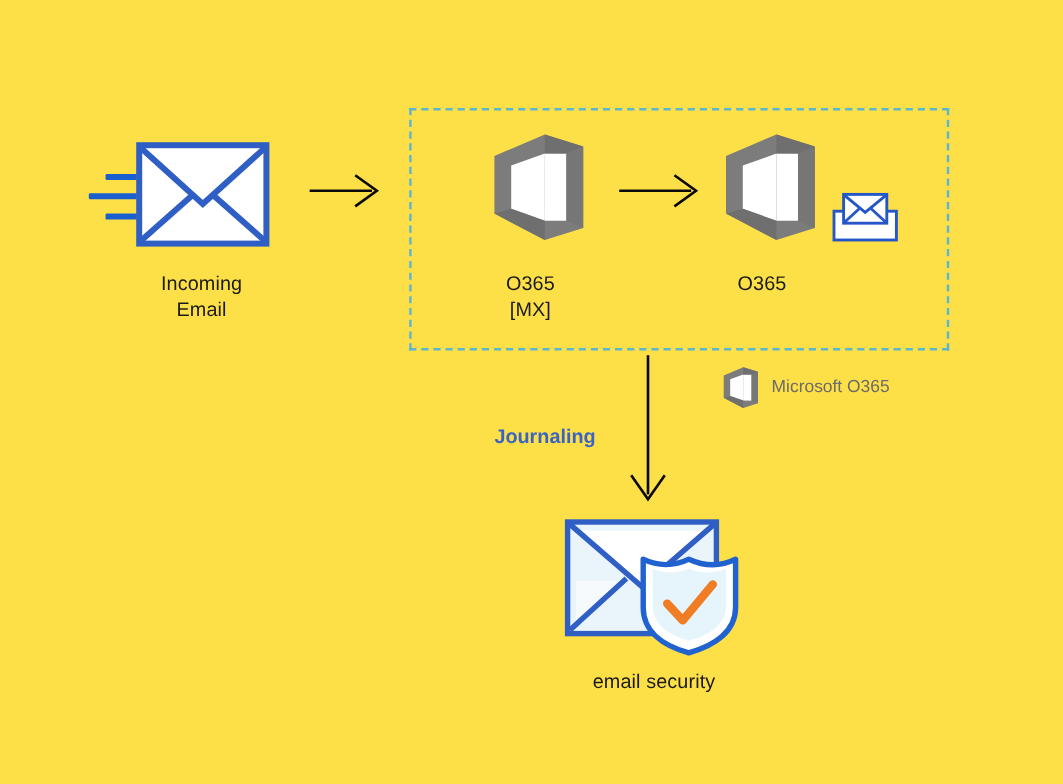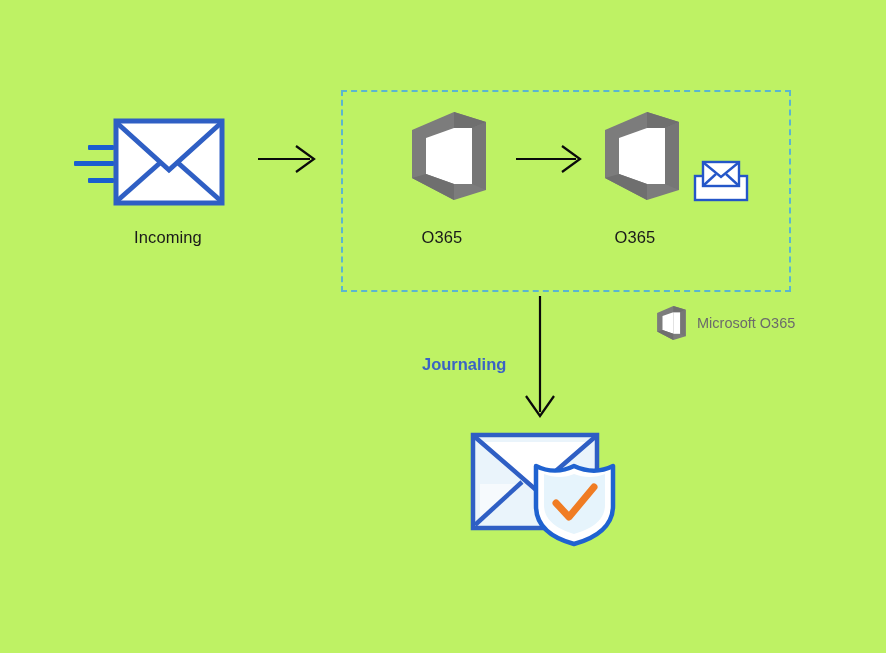--- a/index.html
+++ b/index.html
@@ -8,21 +8,21 @@
     background: #ffffff;
   }
   body {
     font-family: "Liberation Sans", sans-serif;
     color: #1a1a1a;
   }
   #diagram-canvas {
     position: relative;
     width: 886px;
     height: 653px;
-    background: #bef264;
+    background: #fde047;
     overflow: hidden;
   }
   .abs { position: absolute; }
 
   
   .dashed-box {
     left: 341px;
     top: 90px;
     width: 450px;
     height: 202px;
@@ -43,33 +43,33 @@
   }
   .caption-line { display: block; }
 
   .caption-incoming { left: 88px; top: 227px; width: 160px; }
   .caption-mx       { left: 362px; top: 227px; width: 160px; }
   .caption-inboxes  { left: 555px; top: 227px; width: 160px; }
   .caption-area1    { left: 465px; top: 558px; width: 160px; }
 
   
   .journaling-label {
-    left: 422px;
+    left: 412px;
     top: 355px;
     font-size: 16.5px;
     font-weight: bold;
     color: #3b63c4;
     font-family: "Liberation Sans", sans-serif;
     white-space: nowrap;
     text-align: center;
   }
 
   
   .legend-ms {
-    left: 654px;
+    left: 600px;
     top: 304px;
     display: flex;
     align-items: center;
     gap: 9px;
     text-align: center;
   }
   .legend-ms-label {
     font-size: 14.5px;
     color: #6b6b6b;
     font-family: "Liberation Sans", sans-serif;
@@ -164,24 +164,26 @@
       <rect x="2" y="16" width="52" height="24" fill="#ffffff" stroke="#2456c8" stroke-width="2.4"></rect>
       <rect x="10" y="2" width="36" height="24" fill="#ffffff" stroke="#2456c8" stroke-width="2.4"></rect>
       <path d="M11 3 L28 17 L45 3" fill="none" stroke="#2456c8" stroke-width="2.4"></path>
       <path d="M11 25 L23 14" fill="none" stroke="#2456c8" stroke-width="2.4"></path>
       <path d="M45 25 L33 14" fill="none" stroke="#2456c8" stroke-width="2.4"></path>
     </svg>
   </div>
 
   <div class="abs caption caption-incoming">
     <span class="caption-line">Incoming</span>
+    <span class="caption-line">Email</span>
   </div>
 
   <div class="abs caption caption-mx">
     <span class="caption-line">O365</span>
+    <span class="caption-line">[MX]</span>
   </div>
 
   <div class="abs caption caption-inboxes">
     <span class="caption-line">O365</span>
   </div>
 
   <div class="abs legend-ms">
     <span>
       <svg width="34" height="38" viewBox="0 0 88 96">
         <path d="M8 22 L50 4 L82 14 L82 82 L50 92 L8 70 L8 22 Z" fill="#7c7c7c"></path>
@@ -218,15 +220,16 @@
       <path d="M125 93 L78 50" fill="none" stroke="#2f5fc4" stroke-width="4.5"></path>
 
       <path d="M104 34 C117 40 131 40 143 34 L143 74 C143 94 126 106 104 112 C82 106 66 94 66 74 L66 34 C78 40 92 40 104 34 Z" fill="#ffffff" stroke="#1f62d0" stroke-width="4.5" stroke-linejoin="round"></path>
       <path d="M104 42 C114 46 125 46 135 42 L135 73 C135 88 122 97 104 102 C87 97 74 88 74 73 L74 42 C84 46 95 46 104 42 Z" fill="#e6f4fc"></path>
 
       <polyline points="86,71 99,85 124,55" fill="none" stroke="#f07c23" stroke-width="7" stroke-linecap="round" stroke-linejoin="round"></polyline>
     </svg>
   </div>
 
   <div class="abs caption caption-area1">
+    <span class="caption-line">email security</span>
   </div>
 
 </div>
 
 </body></html>

